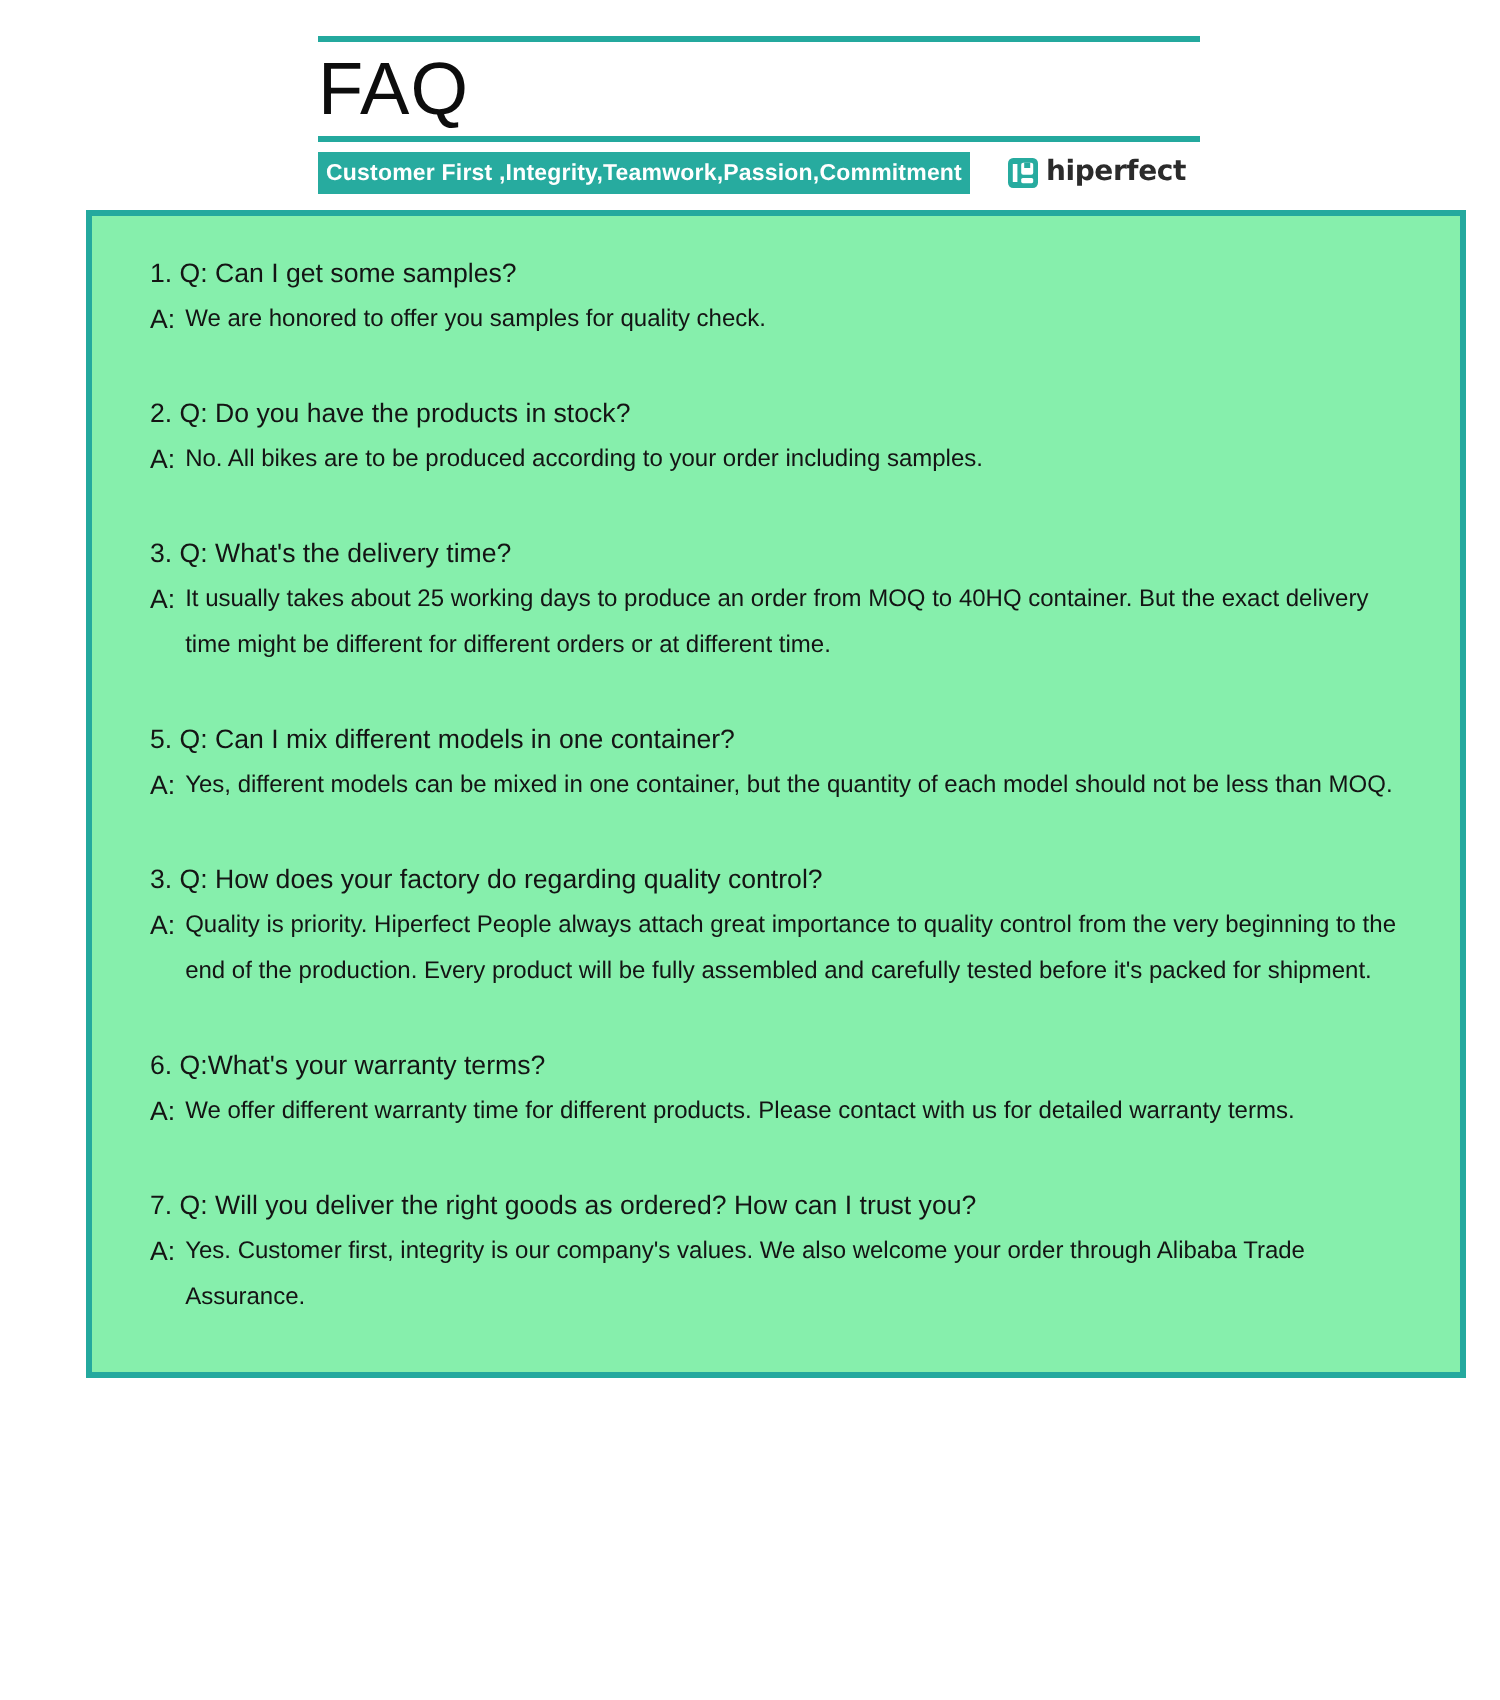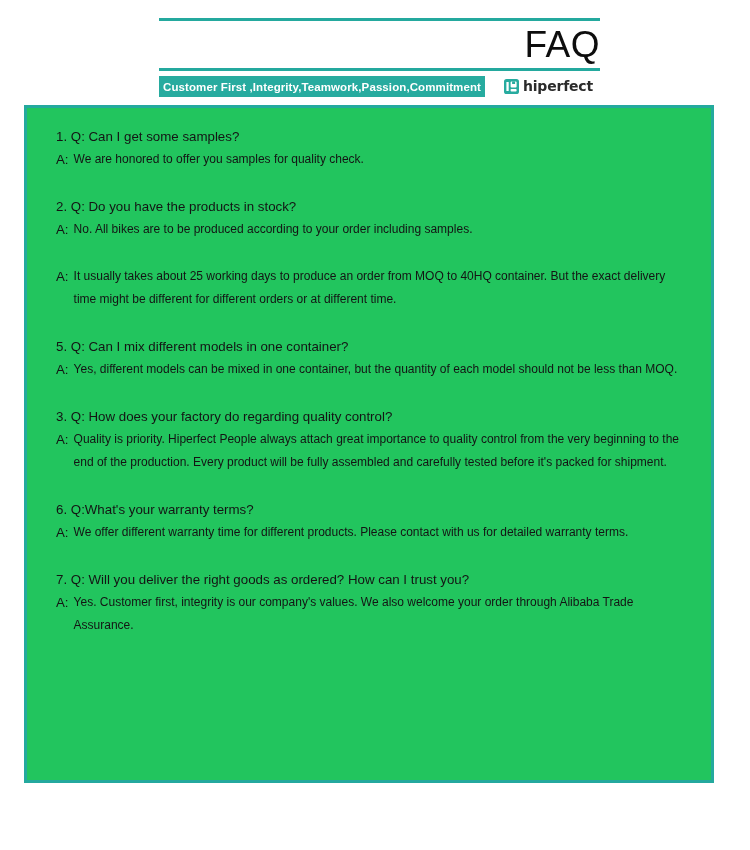--- a/index.html
+++ b/index.html
@@ -33,21 +33,21 @@
 
   .rule {
     height: 3px;
     background: #24a99e;
     width: 100%;
   }
 
   .rule-top { margin-bottom: 0; }
 
   .title {
-    text-align: right;
+    text-align: left;
     font-size: 37px;
     line-height: 44px;
     font-weight: 400;
     letter-spacing: 0.5px;
     color: #0d0d0d;
     padding: 2px 0 1px 0;
     font-family: "Liberation Sans", sans-serif;
   }
 
   .rule-bottom { margin-top: 0px; }
@@ -98,27 +98,27 @@
     font-weight: 600;
     color: #2b2b2b;
     letter-spacing: -0.2px;
     line-height: 15px;
     font-family: "DejaVu Sans", sans-serif;
   }
 
   
   .faq-box {
     position: absolute;
-    left: 24px;
+    left: 43px;
     top: 105px;
     width: 690px;
-    height: 678px;
+    height: 584px;
     border: 3px solid #24a99e;
     box-sizing: border-box;
-    background: #22c55e;
+    background: #86efac;
   }
 
   .faq-inner {
     padding: 17px 20px 0 29px;
   }
 
   .faq-item {
     margin-bottom: 24px;
   }
 
@@ -191,20 +191,21 @@
 
       <div class="faq-item">
         <div class="q-line">2. Q: Do you have the products in stock?</div>
         <div class="a-block">
           <span class="a-prefix" style="padding-right: 5px;">A:</span>
           <span class="a-text">No. All bikes are to be produced according to your order including samples.</span>
         </div>
       </div>
 
       <div class="faq-item">
+        <div class="q-line">3. Q: What's the delivery time?</div>
         <div class="a-block">
           <span class="a-prefix" style="padding-right: 5px;">A:</span>
           <span class="a-text">It usually takes about 25 working days to produce an order from MOQ to 40HQ container. But the exact delivery time might be different for different orders or at different time.</span>
         </div>
       </div>
 
       <div class="faq-item">
         <div class="q-line">5. Q: Can I mix different models in one container?</div>
         <div class="a-block">
           <span class="a-prefix" style="padding-right: 5px;">A:</span>

